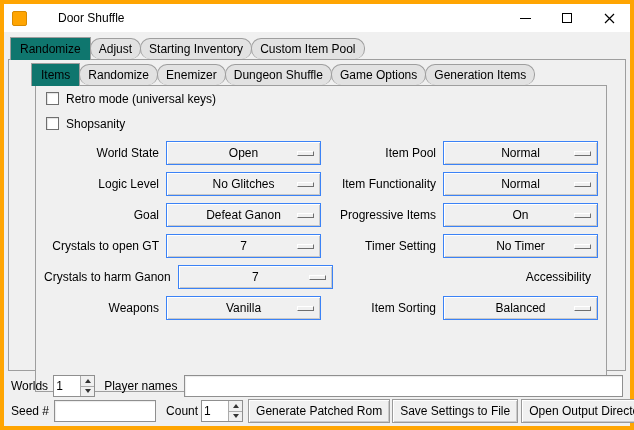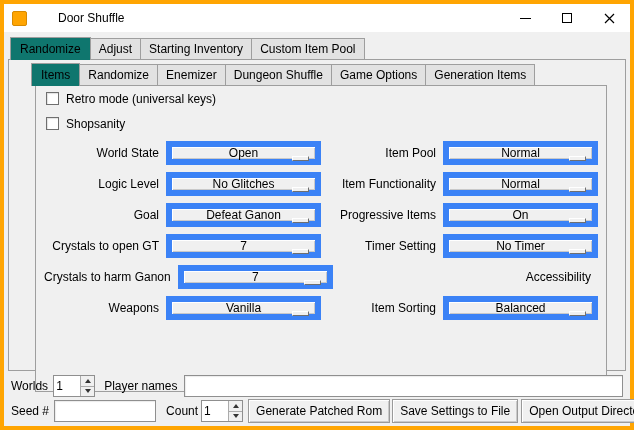--- a/index.html
+++ b/index.html
@@ -39,21 +39,21 @@
   .content { flex: 1; display: flex; flex-direction: column; padding: 4px 4px 0 4px; min-height: 0; }
   
   .tabbar { display: flex; align-items: flex-end; padding-left: 2px; }
   .tab {
     border: 1px solid #9e9e9e; border-bottom: none;
     background: #e2e2e2;
     padding: 3px 8px 3px 8px;
     margin-top: 2px;
     white-space: nowrap;
   }
-  .tab + .tab { margin-left: -1px; }
+  .tab + .tab { margin-left: -1px; border-radius: 10px; }
   .tab.selected {
     background: #0f766e;
     padding: 4px 9px 4px 9px;
     margin-top: 0; margin-bottom: -1px;
     position: relative; z-index: 2;
   }
   .nb-panel { border: 1px solid #9e9e9e; background: #f0f0f0; }
   .nb-main-panel { height: 312px; }
   .nb-sub { margin: 2px 18px 0 20px; }
   .nb-sub-panel { height: 307px; padding: 0 8px; margin-left: 6px; }
@@ -69,21 +69,21 @@
   
   .form { display: flex; margin-top: 5px; }
   .form-col { flex: 1; display: flex; flex-direction: column; min-width: 0; }
   .opt-row { display: flex; align-items: center; height: 24px; margin-bottom: 7px; }
   .opt-label { flex: 1; text-align: right; padding-right: 7px; white-space: nowrap; }
   .optmenu {
     width: 155px; height: 24px; flex: none;
     position: relative;
     display: flex; align-items: center; justify-content: center;
     background: #f0f0f0;
-    border: 6px solid #3b82f6;
+    border: 1px solid #3b82f6;
     box-shadow: inset 1px 1px 0 #ffffff, inset -1px -1px 0 #c9c9c9;
     cursor: default;
   }
   .optmenu .val { white-space: nowrap; }
   .opt-indicator {
     position: absolute; right: 6px; top: 9px;
     width: 17px; height: 5px;
     background: #f0f0f0;
     border: 1px solid;
     border-color: #ffffff #6f6f6f #6f6f6f #ffffff;

